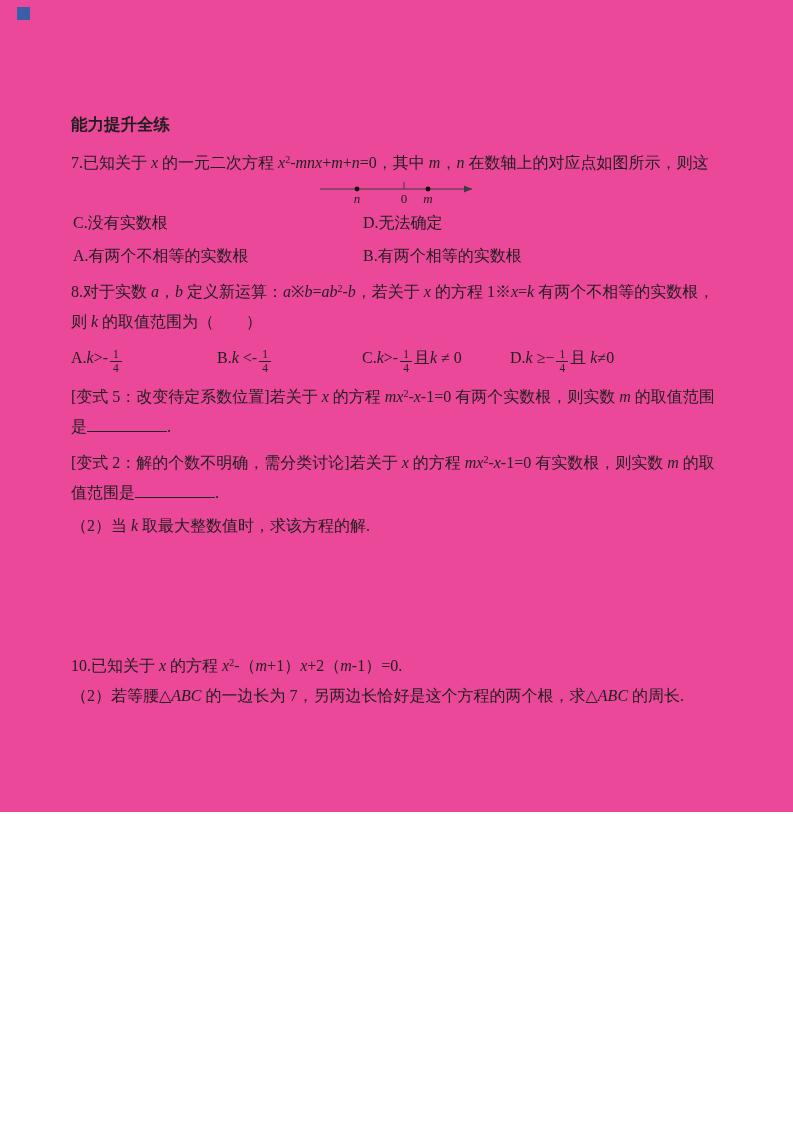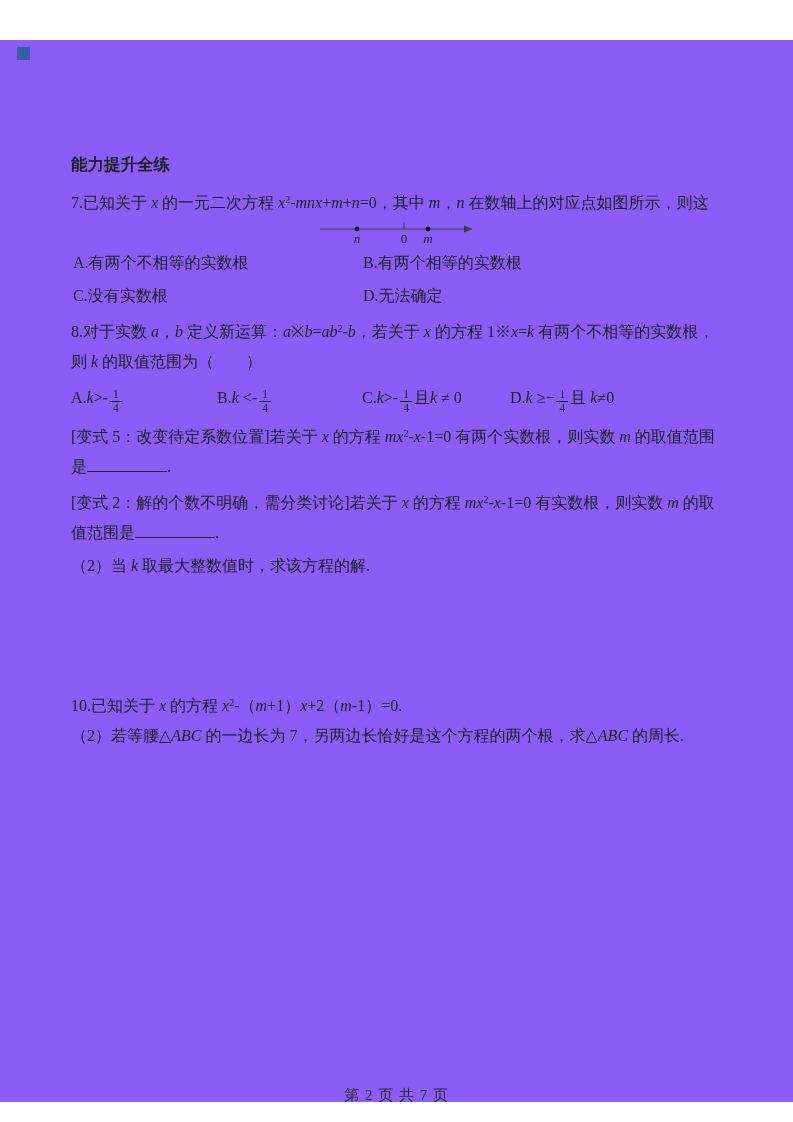--- a/index.html
+++ b/index.html
@@ -1,26 +1,25 @@
 <!DOCTYPE html>
 <html><head>
 <meta charset="utf-8">
 <style>
   html,body{margin:0;padding:0;background:#ffffff;}
   .page{
     position:relative;
-    width:793px;height:1062px;
-    background:#8b5cf6;
+    width:793px;height:812px;
+    background:#ec4899;
     box-sizing:border-box;
     padding:108px 64px 0 71px;
     font-family:"Liberation Serif","DejaVu Serif",serif;
     font-size:16px;
     color:#1e1e1e;
     overflow:hidden;
-    margin-top:40px;
   }
   .corner-marker{
     position:absolute;left:17px;top:7px;width:13px;height:13px;
   }
   .line{height:33px;line-height:33px;white-space:nowrap;}
   .heading{font-family:"Liberation Sans","DejaVu Sans",sans-serif;font-weight:700;font-size:16.5px;margin-bottom:2px;}
   .it{font-style:italic;}
   .bold{font-weight:700;}
   .sup{font-size:10px;vertical-align:5px;letter-spacing:0;}
   .frac{
@@ -54,26 +53,26 @@
           <line x1="0" y1="13" x2="152" y2="13" stroke="#3c3c3c" stroke-width="1"></line>
           <path d="M152,13 L144,9.6 L144,16.4 Z" fill="#3c3c3c"></path>
           <line x1="84" y1="6" x2="84" y2="13" stroke="#3c3c3c" stroke-width="1"></line>
           <circle cx="37" cy="13" r="2.4" fill="#111"></circle>
           <circle cx="108" cy="13" r="2.4" fill="#111"></circle>
           <text x="37" y="27" text-anchor="middle" font-size="13" font-family="Liberation Serif, DejaVu Serif, serif" fill="#1e1e1e" font-style="italic">n</text>
           <text x="84" y="27" text-anchor="middle" font-size="13" font-family="Liberation Serif, DejaVu Serif, serif" fill="#1e1e1e">0</text>
           <text x="108" y="27" text-anchor="middle" font-size="13" font-family="Liberation Serif, DejaVu Serif, serif" fill="#1e1e1e" font-style="italic">m</text>
         </svg></div>
       <div class="cols2 ">
+        <div><span class="">C.没有实数根</span></div>
+        <div><span class="">D.无法确定</span></div>
+      </div>
+      <div class="cols2 ">
         <div><span class="">A.有两个不相等的实数根</span></div>
         <div><span class="">B.有两个相等的实数根</span></div>
-      </div>
-      <div class="cols2 ">
-        <div><span class="">C.没有实数根</span></div>
-        <div><span class="">D.无法确定</span></div>
       </div>
       <div class="line "><span class="">8.对于实数 </span><span class="it ">a</span><span class="">，</span><span class="it ">b</span><span class=""> 定义新运算：</span><span class="it ">a</span><span class="">※</span><span class="it ">b</span><span class="">=</span><span class="it ">ab</span><span class="sup ">2</span><span class="">-</span><span class="it ">b</span><span class="">，若关于 </span><span class="it ">x</span><span class=""> 的方程 1※</span><span class="it ">x</span><span class="">=</span><span class="it ">k</span><span class=""> 有两个不相等的实数根，</span></div>
       <div class="line "><span class="">则 </span><span class="it ">k</span><span class=""> 的取值范围为（　　）</span></div>
       <div class="cols4 ">
         <div><span class="">A.</span><span class="it ">k</span><span class="">&gt;-</span><span class="frac"><span class="num">1</span><span class="den">4</span></span></div>
         <div><span class="">B.</span><span class="it ">k</span><span class=""> &lt;-</span><span class="frac"><span class="num">1</span><span class="den">4</span></span></div>
         <div><span class="">C.</span><span class="it ">k</span><span class="">&gt;-</span><span class="frac"><span class="num">1</span><span class="den">4</span></span><span class="">且</span><span class="it ">k</span><span class=""> ≠ 0</span></div>
         <div><span class="">D.</span><span class="it ">k</span><span class=""> ≥−</span><span class="frac"><span class="num">1</span><span class="den">4</span></span><span class="">且 </span><span class="it ">k</span><span class="">≠0</span></div>
       </div>
       <div class="line "><span class="">[变式 5：改变待定系数位置]若关于 </span><span class="it ">x</span><span class=""> 的方程 </span><span class="it ">mx</span><span class="sup ">2</span><span class="">-</span><span class="it ">x</span><span class="">-1=0 有两个实数根，则实数 </span><span class="it ">m</span><span class=""> 的取值范围</span></div>

